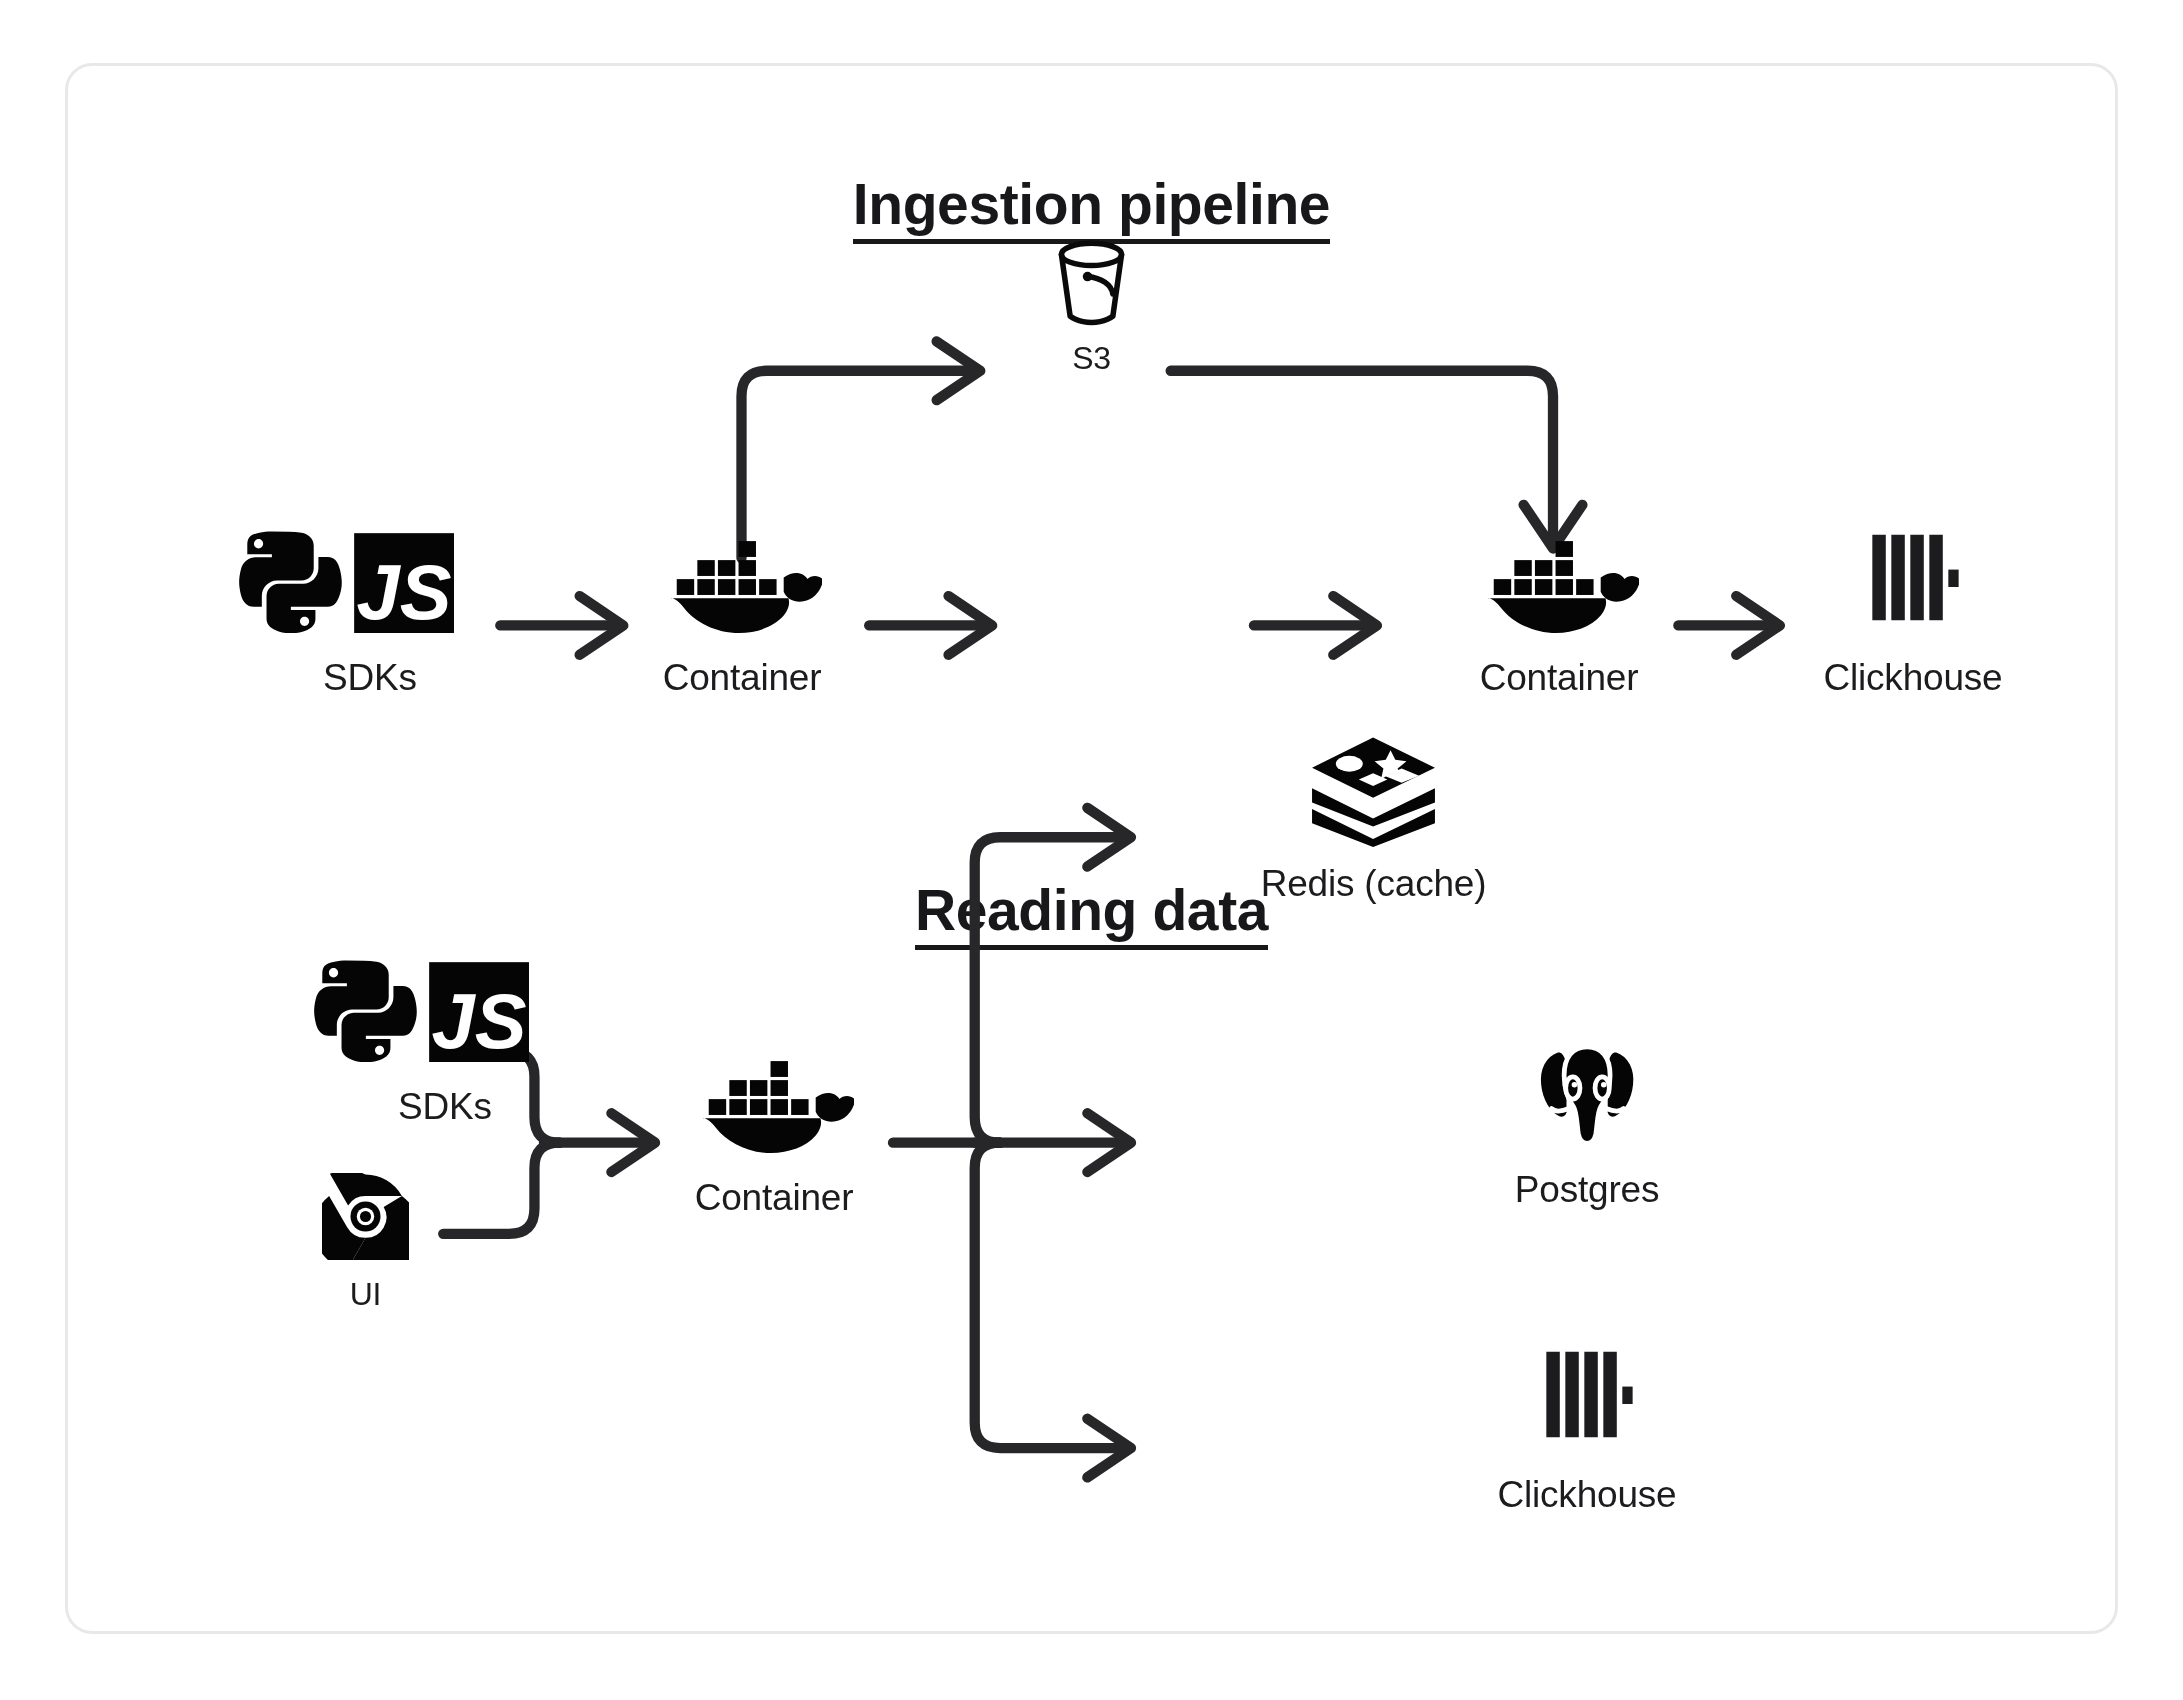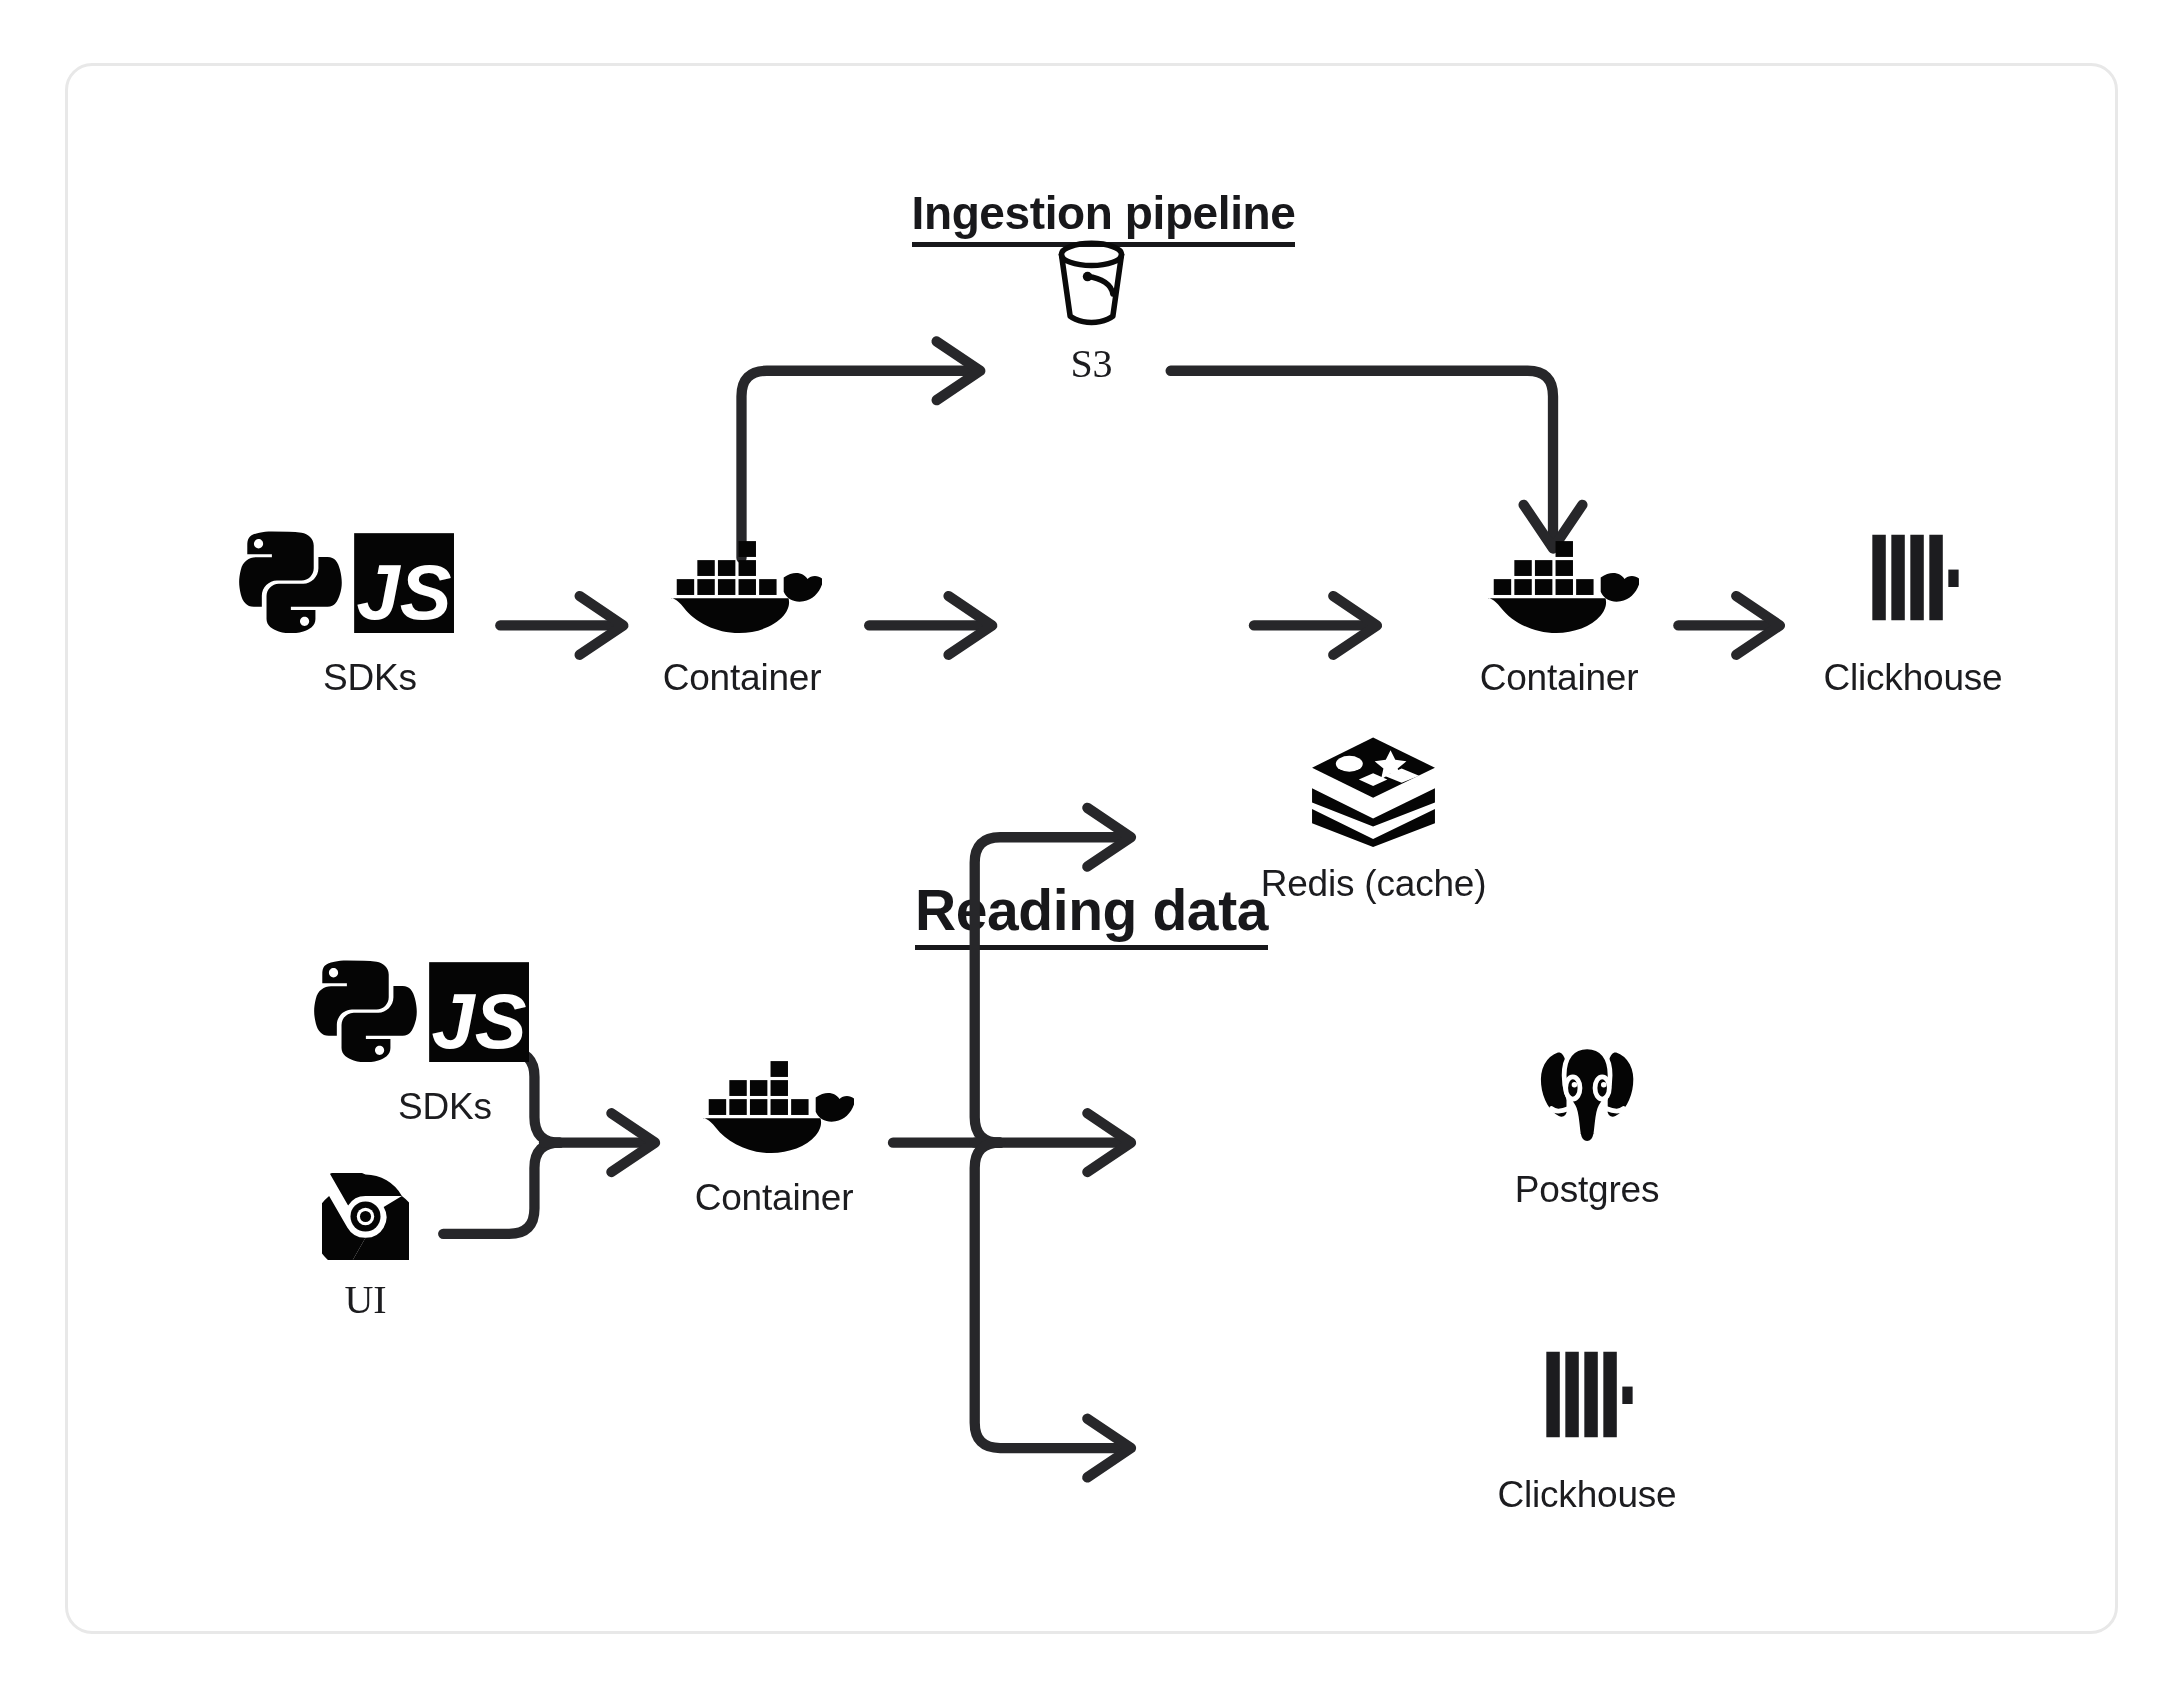--- a/index.html
+++ b/index.html
@@ -24,21 +24,21 @@
     text-align:center;
     font-weight:bold;
     color:#18181b;
     letter-spacing:-0.4px;
     white-space:nowrap;
   }
   .section-title span{
     border-bottom:5.6px solid #18181b;
     padding-bottom:3.2px;
   }
-  #title-ingestion{ top:120px; font-size:46px;padding-left:12px; }
+  #title-ingestion{ top:105px; font-size:57px; }
   #title-reading{ top:811px; font-size:57px; }
 
   .node{
     position:absolute;
     display:flex;
     flex-direction:column;
     align-items:center;
     justify-content:flex-start;
   }
   .node .glyph{
@@ -48,21 +48,21 @@
     height:119px;
   }
   .node .caption{
     margin-top:8px;
     font-size:37px;
     color:#1c1c1f;
     white-space:nowrap;
     letter-spacing:-0.2px;
   }
   .node.small .glyph{height:95px;}
-  .node.small .caption{font-size:40px;font-family:Liberation Serif, serif;}
+  .node.small .caption{font-size:32px;}
 
   svg.edges{
     position:absolute;left:0;top:0;
     width:2053px;height:1571px;
     pointer-events:none;
     overflow:visible;
   }
   .edge{
     fill:none;
     stroke:#27272a;

